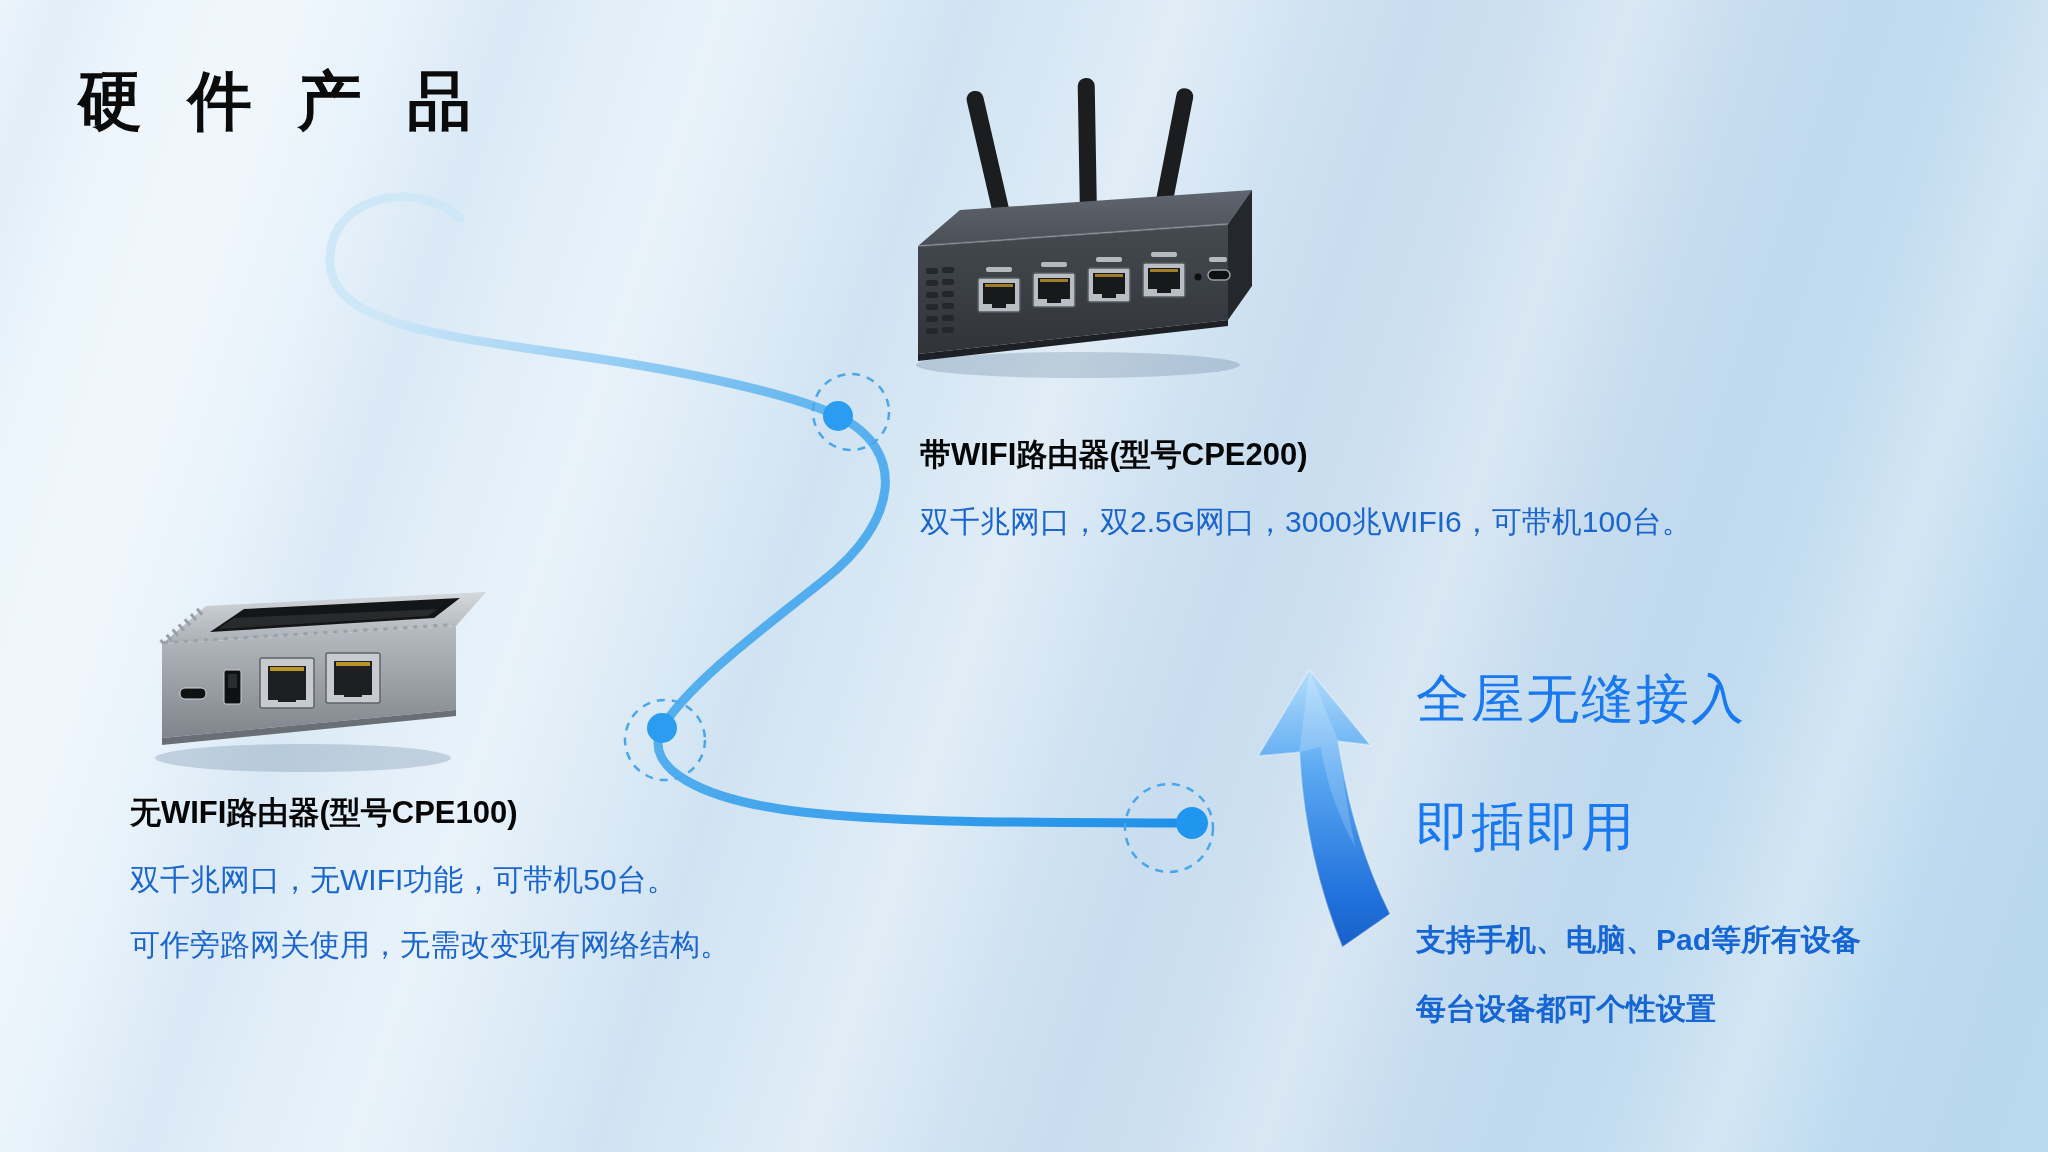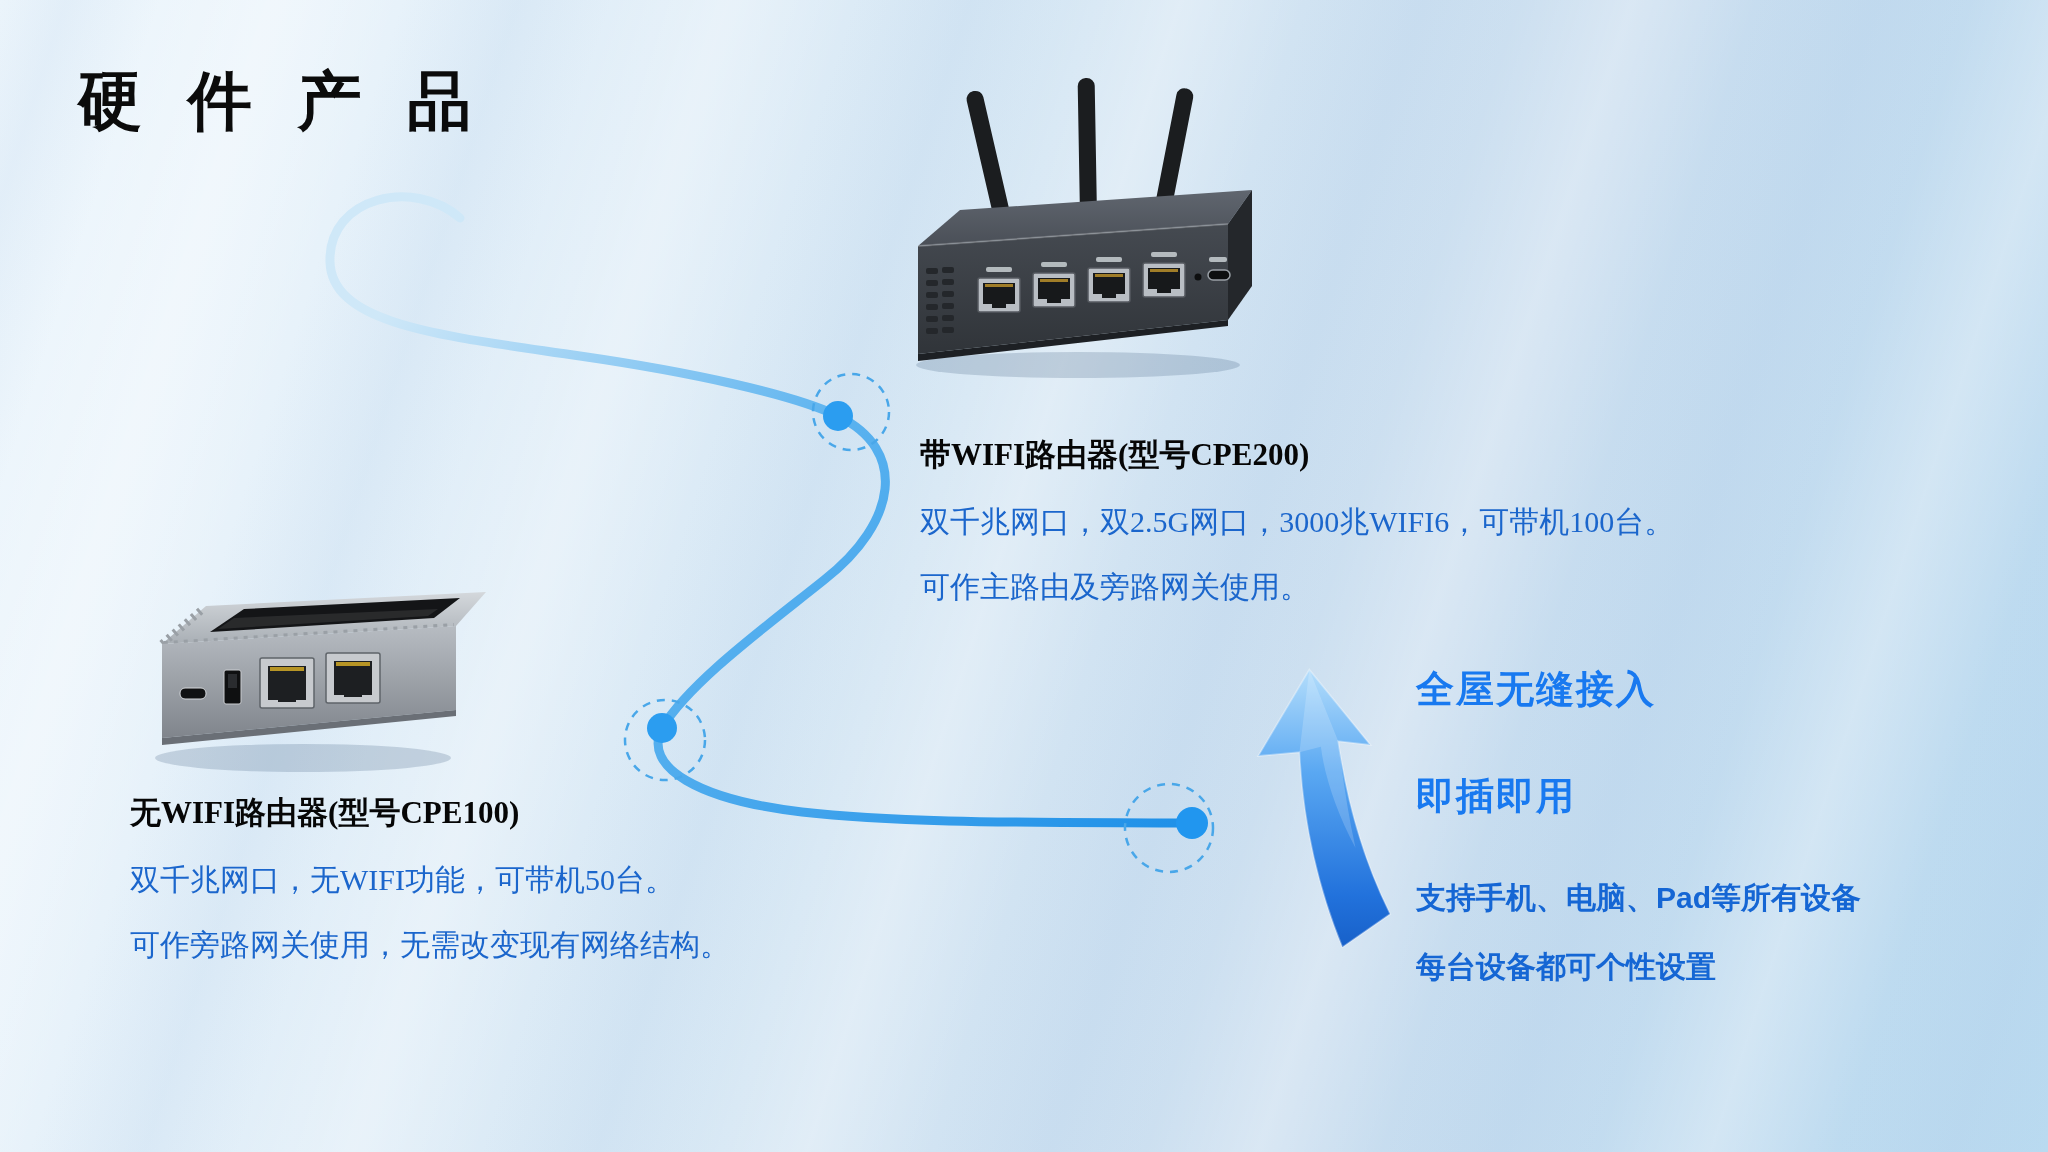--- a/index.html
+++ b/index.html
@@ -23,27 +23,27 @@
   }
   .title{
     position:absolute;left:78px;top:58px;margin:0;
     font-size:64px;font-weight:900;letter-spacing:14px;color:#0b0b0b;
   }
   .router{position:absolute;}
   .router-200{left:910px;top:74px;width:350px;height:310px;}
   .router-100{left:148px;top:552px;width:345px;height:230px;}
   .connector{position:absolute;left:0;top:0;width:2048px;height:1152px;pointer-events:none;}
   .arrow{position:absolute;left:1245px;top:664px;width:165px;height:308px;}
-  .pinfo{position:absolute;font-family:Liberation Serif, serif;}
+  .pinfo{position:absolute;}
   .pinfo-200{left:920px;top:434px;width:780px;}
   .pinfo-100{left:130px;top:792px;width:720px;}
   .pname{font-size:31px;font-weight:700;color:#060606;margin:0 0 26px 0;}
   .pline{font-size:30px;font-weight:500;color:#1b66cc;margin:12px 0 24px 0;}
   .features{position:absolute;left:1416px;top:664px;width:620px;}
-  .feat-head{font-size:38px;font-weight:700;color:#1879f0;margin:0 0 56px 0;letter-spacing:2px;}
+  .feat-head{font-size:53px;font-weight:400;color:#1879f0;margin:0 0 56px 0;letter-spacing:2px;}
   .feat-head.second{}
   .feat-line{font-size:30px;font-weight:700;color:#1566d4;margin:0 0 28px 0;}
 </style>
 </head>
 <body>
 
 <div class="canvas">
   <div class="stripes"></div>
 
   <h1 class="title">硬 件 产 品</h1>
@@ -178,21 +178,20 @@
         <rect x="186" y="109" width="38" height="34" fill="#1d1f22"></rect>
         <rect x="188" y="110" width="34" height="4" fill="#c9a227" opacity="0.9"></rect>
         <rect x="196" y="137" width="18" height="8" fill="#1d1f22"></rect>
       </g>
     </svg>
   </div>
 
   <div class="pinfo pinfo-200">
     <div class="pname">带WIFI路由器(型号CPE200)</div>
     <div class="pline">双千兆网口，双2.5G网口，3000兆WIFI6，可带机100台。</div>
-    <div class="pline">可作主路由及旁路网关使用。</div>
   </div>
 
   <div class="pinfo pinfo-100">
     <div class="pname">无WIFI路由器(型号CPE100)</div>
     <div class="pline">双千兆网口，无WIFI功能，可带机50台。</div>
     <div class="pline">可作旁路网关使用，无需改变现有网络结构。</div>
   </div>
 
   <svg class="arrow" viewBox="0 0 200 335" preserveAspectRatio="none">
     <defs>

